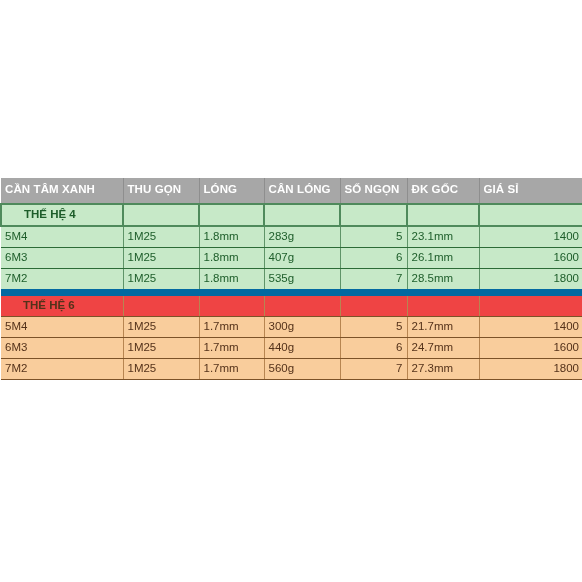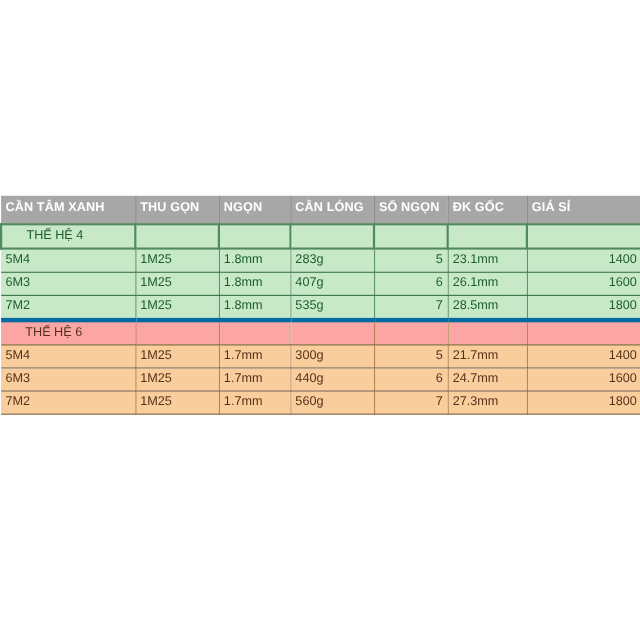--- a/index.html
+++ b/index.html
@@ -84,33 +84,33 @@
   
   tr.gen6 td {
     background: #f9cd9c;
     color: #54321a;
     border-right-color: #b78551;
     border-bottom-color: #7c5228;
   }
 
   
   tr.group td {
-    font-weight: normal;
+    font-weight: bold;
     padding-left: 22px;
   }
   tr.group-green td {
     background: #c7e9c8;
     color: #1d5d2a;
     border: 2px solid #4f8a5c;
     border-bottom-width: 2px;
   }
   tr.group-orange td {
-    background: #fca5a5;
+    background: #ef4444;
     color: #54321a;
-    border-top: 4px solid #0369a1;
+    border-top: 7px solid #0369a1;
     border-bottom: 1px solid #7c5228;
     border-right: 1px solid #b78551;
   }
   tr.group-orange td.last { border-right: none; }
 
   
   tr.final td { border-bottom: 1px solid #7c5228; }
 </style>
 </head>
 <body>
@@ -125,21 +125,21 @@
           <col class="c-ngon">
           <col class="c-can">
         <col class="c-song">
           <col class="c-dk">
           <col class="c-gia">
       </colgroup>
       <thead>
         <tr>
           <th>CẦN TÂM XANH</th>
           <th>THU GỌN</th>
-          <th>NGỌN</th>
+          <th>LÓNG</th>
           <th>CÂN LÓNG</th>
           <th>SỐ NGỌN</th>
           <th>ĐK GỐC</th>
           <th class="last">GIÁ SỈ</th>
         </tr>
       </thead>
       <tbody id="table-body">
           <tr class="gen4 group group-green">
             <td>THẾ HỆ 4</td>
             <td></td>

